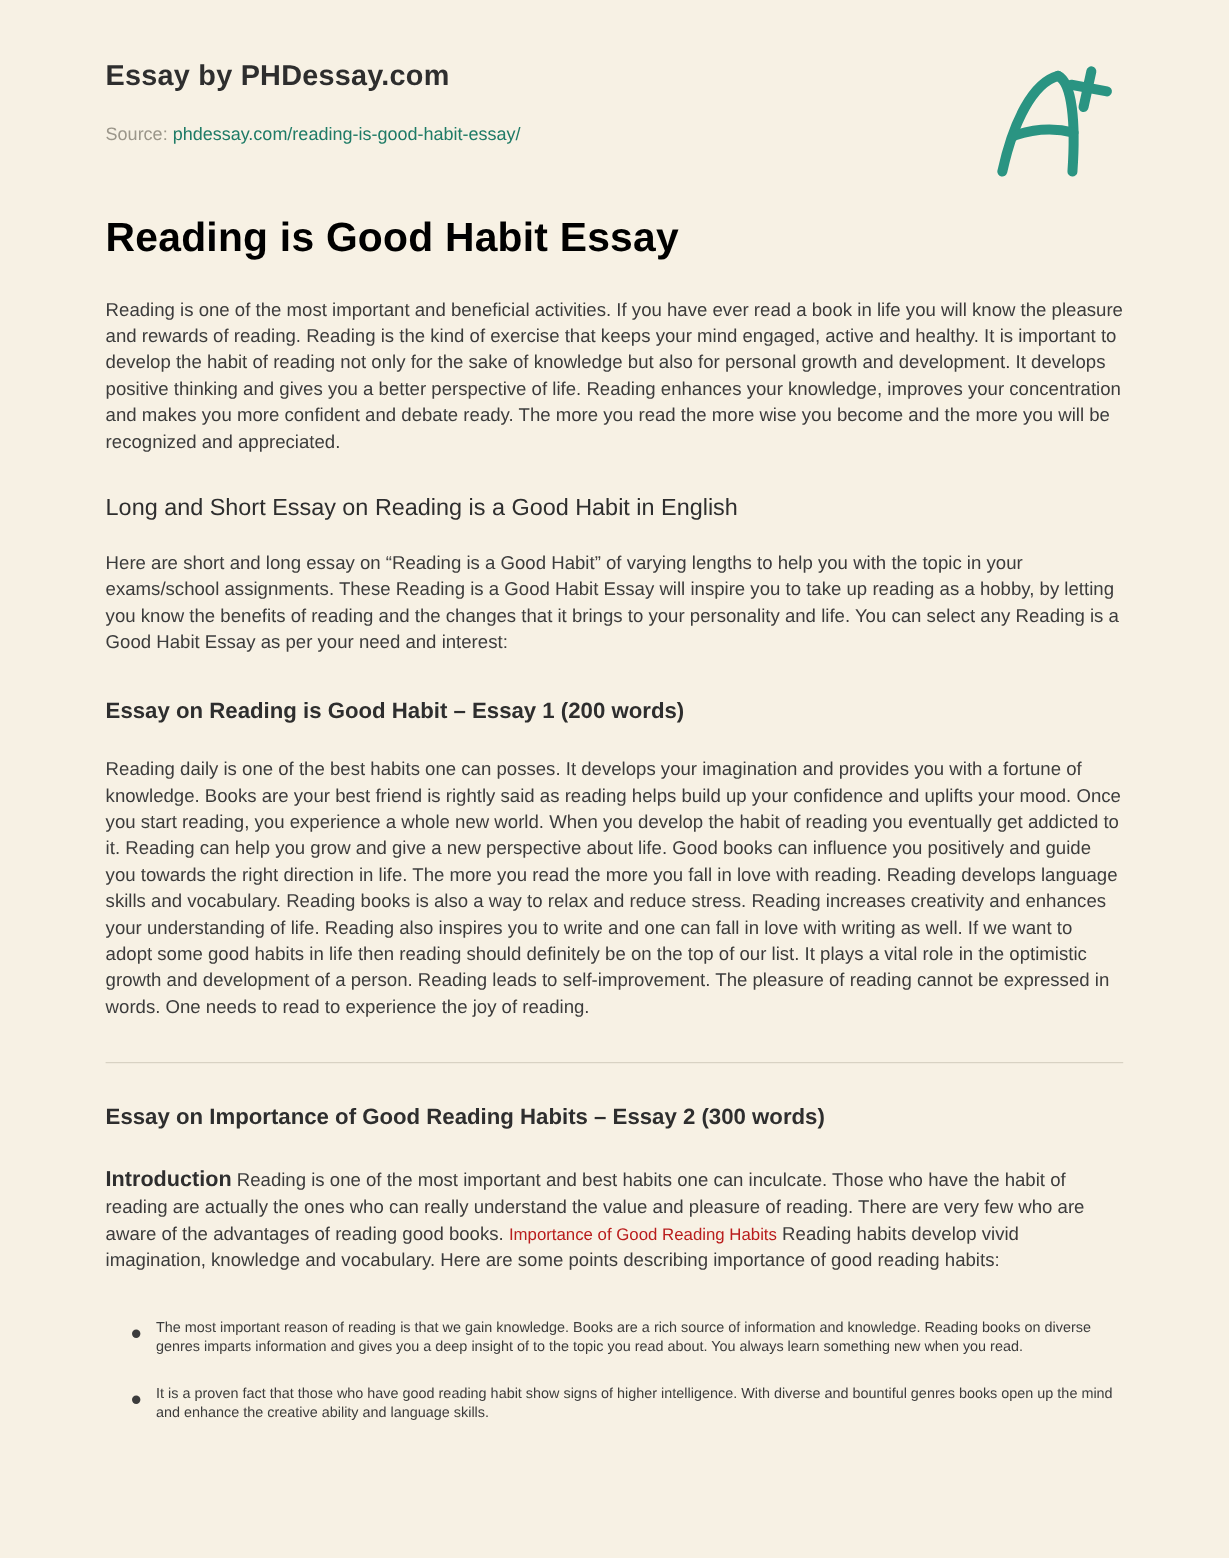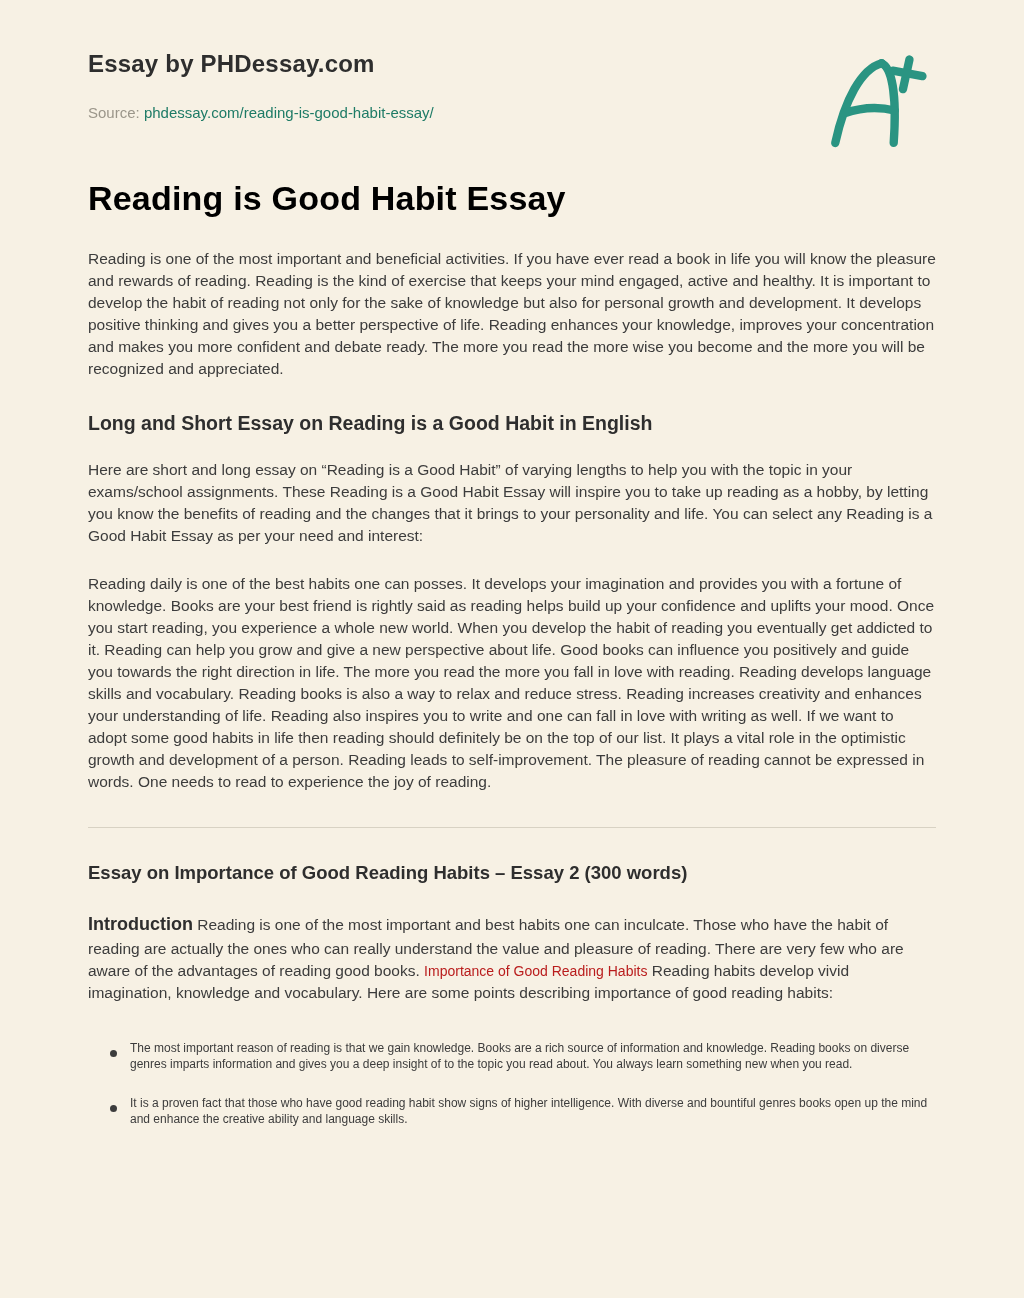--- a/index.html
+++ b/index.html
@@ -58,21 +58,21 @@
     letter-spacing: 0.2px;
   }
   p.body-text {
     font-size: 15.5px;
     line-height: 1.42;
     color: #3c3c3c;
     margin: 0 0 26px 0;
   }
   h2.section-heading {
     font-size: 19.5px;
-    font-weight: 700;
+    font-weight: 400;
     color: #2e2e2e;
     margin: 32px 0 24px 0;
   }
   h3.essay-heading {
     font-size: 18.5px;
     font-weight: 700;
     color: #2e2e2e;
     margin: 34px 0 28px 0;
   }
   .inline-heading-lg {
@@ -139,20 +139,21 @@
   </div>
 
   <h1 class="article-title">Reading is Good Habit Essay</h1>
 
   <p class="body-text">Reading is one of the most important and beneficial activities. If you have ever read a book in life you will know the pleasure and rewards of reading. Reading is the kind of exercise that keeps your mind engaged, active and healthy. It is important to develop the habit of reading not only for the sake of knowledge but also for personal growth and development. It develops positive thinking and gives you a better perspective of life. Reading enhances your knowledge, improves your concentration and makes you more confident and debate ready. The more you read the more wise you become and the more you will be recognized and appreciated.</p>
 
   <h2 class="section-heading">Long and Short Essay on Reading is a Good Habit in English</h2>
 
   <p class="body-text">Here are short and long essay on “Reading is a Good Habit” of varying lengths to help you with the topic in your exams/school assignments. These Reading is a Good Habit Essay will inspire you to take up reading as a hobby, by letting you know the benefits of reading and the changes that it brings to your personality and life. You can select any Reading is a Good Habit Essay as per your need and interest:</p>
 
+  <h3 class="essay-heading">Essay on Reading is Good Habit – Essay 1 (200 words)</h3>
 
   <p class="body-text">Reading daily is one of the best habits one can posses. It develops your imagination and provides you with a fortune of knowledge. Books are your best friend is rightly said as reading helps build up your confidence and uplifts your mood. Once you start reading, you experience a whole new world. When you develop the habit of reading you eventually get addicted to it. Reading can help you grow and give a new perspective about life. Good books can influence you positively and guide you towards the right direction in life. The more you read the more you fall in love with reading. Reading develops language skills and vocabulary. Reading books is also a way to relax and reduce stress. Reading increases creativity and enhances your understanding of life. Reading also inspires you to write and one can fall in love with writing as well. If we want to adopt some good habits in life then reading should definitely be on the top of our list. It plays a vital role in the optimistic growth and development of a person. Reading leads to self-improvement. The pleasure of reading cannot be expressed in words. One needs to read to experience the joy of reading.</p>
 
   <hr class="divider">
 
   <h3 class="essay-heading">Essay on Importance of Good Reading Habits – Essay 2 (300 words)</h3>
 
   <p class="body-text">
     <span class="inline-heading-lg">Introduction</span>
     <span>Reading is one of the most important and best habits one can inculcate. Those who have the habit of reading are actually the ones who can really understand the value and pleasure of reading. There are very few who are aware of the advantages of reading good books.</span>

